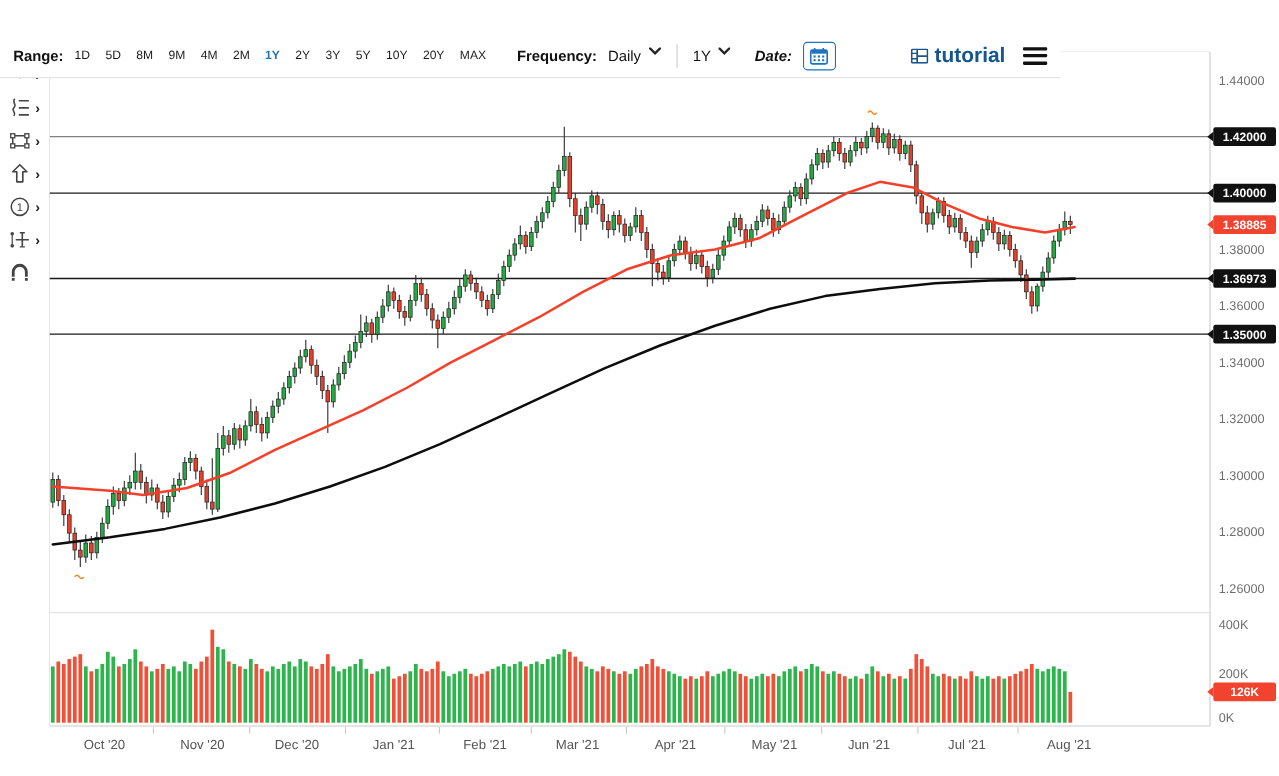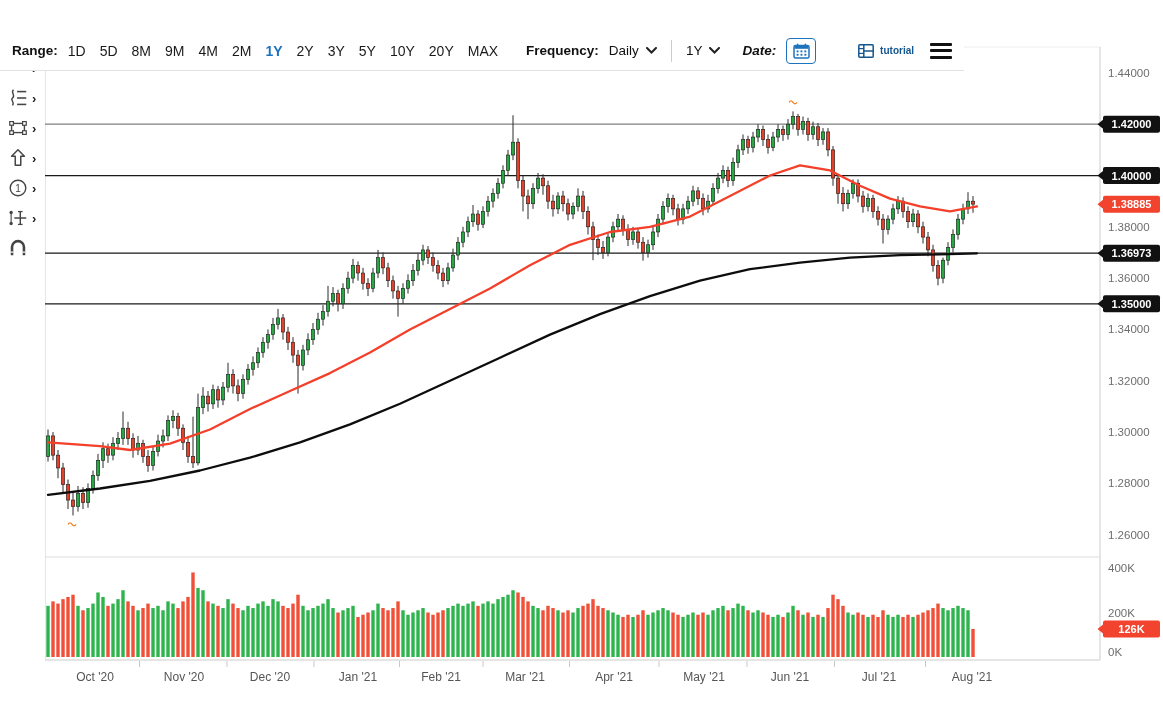--- a/index.html
+++ b/index.html
@@ -5,31 +5,31 @@
   html,body{margin:0;padding:0;background:#fff;}
   body{width:1163px;height:705px;position:relative;overflow:hidden;
        font-family:"Liberation Sans",sans-serif;-webkit-font-smoothing:antialiased;}
   
   .toolbar{position:absolute;top:0;left:0;width:964px;height:40px;background:#fff;
            border-bottom:1px solid #e2e2e2;display:flex;align-items:center;
            padding:0 12px;box-sizing:border-box;z-index:5;font-size:13.5px;color:#111;margin-top:31px;}
   .tb-label{font-weight:700;margin-right:10px;}
   .range-items{display:flex;align-items:center;gap:14px;margin-right:22px;}
   .range-item{cursor:pointer;color:#1a1a1a;font-weight:500;background:none;border:none;
-              font-size:14px;font-family:inherit;padding:0;}
+              font-size:11px;font-family:inherit;padding:0;}
   .range-item.active{color:#1e73be;font-weight:700;}
-  .dd{display:flex;align-items:center;gap:7px;background:none;border:none;cursor:pointer;
+  .dd{display:flex;gap:7px;background:none;border:none;cursor:pointer;
       font-size:13.5px;font-family:inherit;color:#111;padding:0;}
   .vsep{width:1px;height:22px;background:#ccc;margin:0 14px;}
   .freq{margin-left:6px;}
   .datelab{margin-left:22px;font-style:italic;}
   .cal-btn{width:30px;height:26px;border:1.6px solid #1e73be;border-radius:4px;background:#fff;
            display:flex;align-items:center;justify-content:center;cursor:pointer;padding:0;}
   .brand{margin-left:auto;display:flex;align-items:center;gap:6px;color:#14568f;
-         font-weight:700;font-size:10px;cursor:pointer;}
+         font-weight:700;font-size:19px;cursor:pointer;}
   .hamburger{width:22px;height:16px;display:flex;flex-direction:column;justify-content:space-between;
              margin-left:16px;cursor:pointer;}
   .hamburger span{display:block;height:3px;background:#111;border-radius:1px;}
   
   .toolrail{position:absolute;top:40px;left:0;width:45px;height:665px;background:#fff;z-index:4;
             padding-top:13px;box-sizing:border-box;}
   .tool{height:30px;display:flex;align-items:center;padding-left:7px;cursor:pointer;}
   .ticon{width:22px;height:22px;display:inline-flex;}
   .tchev{font-weight:700;color:#222;font-size:13px;margin-left:3px;line-height:1;}
   

